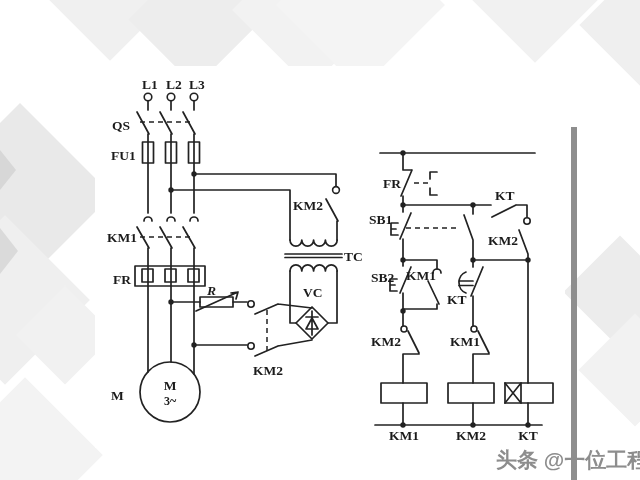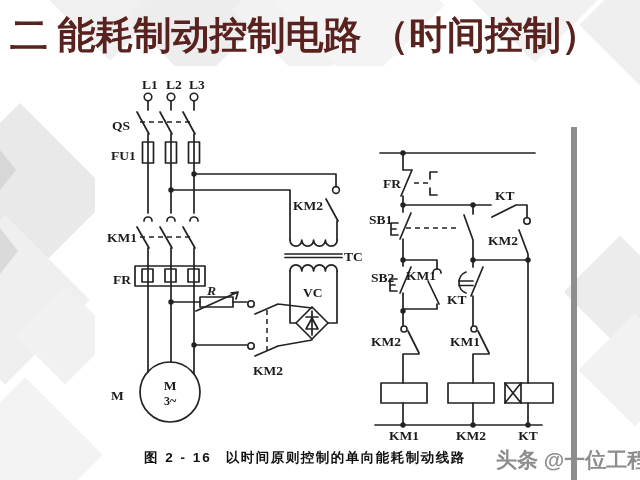--- a/index.html
+++ b/index.html
@@ -45,21 +45,20 @@
   <div class="deco tri-r" style="left:0;top:150px;width:16px;height:40px;background:#d7d7d7;"></div>
   <div class="deco tri-r" style="left:0;top:228px;width:18px;height:46px;background:#dadada;"></div>
   <div class="deco rot" style="left:30px;top:300px;width:70px;height:70px;background:#f1f1f1;"></div>
   <div class="deco rot" style="left:-30px;top:400px;width:110px;height:110px;background:#f3f3f3;"></div>
   <div class="deco rot" style="left:580px;top:252px;width:80px;height:80px;background:#ececec;"></div>
   <div class="deco rot" style="left:595px;top:330px;width:80px;height:80px;background:#f2f2f2;"></div>
 
   <div class="canvas-bg"></div>
   <div class="divider-bar"></div>
 
-  <div class="title">二 能耗制动控制电路 （时间控制）</div>
 
   <svg class="schematic" viewBox="0 0 640 480">
 
     <g>
       <circle class="term" cx="148" cy="97" r="3.8"></circle>
         <circle class="term" cx="171" cy="97" r="3.8"></circle>
         <circle class="term" cx="194" cy="97" r="3.8"></circle>
       <path class="w" d="M148,101 V110 M171,101 V110 M194,101 V110"></path>
     </g>
 
@@ -243,18 +242,15 @@
     <text class="lbl" x="371" y="282">SB2</text>
     <text class="lbl" x="406" y="280">KM1</text>
     <text class="lbl" x="447" y="304">KT</text>
     <text class="lbl" x="371" y="346">KM2</text>
     <text class="lbl" x="450" y="346">KM1</text>
     <text class="lbl mid" x="404" y="440">KM1</text>
     <text class="lbl mid" x="471" y="440">KM2</text>
     <text class="lbl mid" x="528" y="440">KT</text>
   </svg>
 
-  <div class="caption">
-    <span class="figno">图 2 - 16</span><span>以时间原则控制的单向能耗制动线路</span>
-  </div>
 
   <div class="watermark">头条 @一位工程师</div>
 </div>
 
 </body></html>

